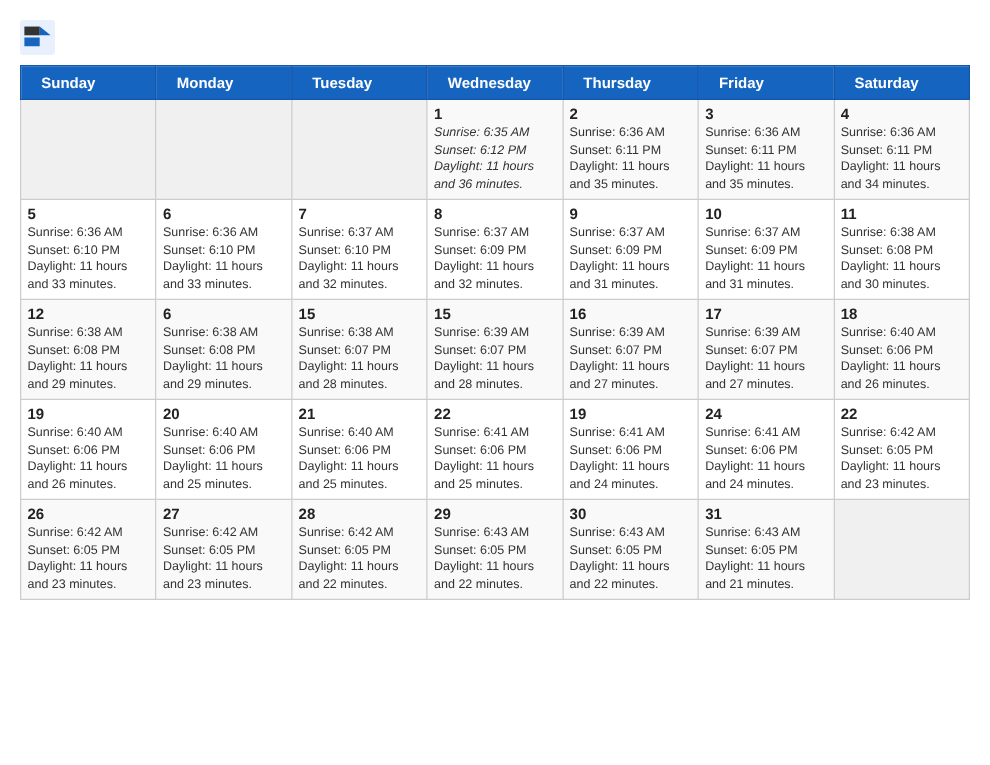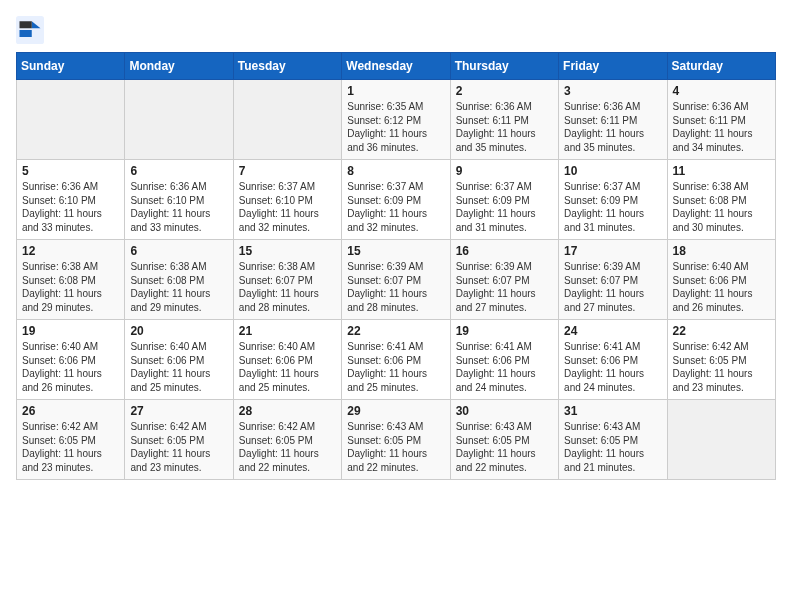--- a/index.html
+++ b/index.html
@@ -48,21 +48,21 @@
       font-weight: normal;
     }
     table {
       width: 100%;
       border-collapse: collapse;
       font-size: 11px;
     }
     thead tr th {
       background: #1565c0;
       color: #fff;
-      padding: 6px 4px;
+      padding: 6px 16px;
       text-align: left;
       font-size: 12px;
       font-weight: bold;
       border: 1px solid #1555aa;
     }
     tbody tr td {
       border: 1px solid #ccc;
       vertical-align: top;
       padding: 4px 5px;
       width: 14.28%;
@@ -125,21 +125,21 @@
         <th>Saturday</th>
       </tr>
   </thead>
   <tbody>
       <tr>
         <td class="empty-cell"></td>
         <td class="empty-cell"></td>
         <td class="empty-cell"></td>
         <td>
           <span class="day-num">1</span>
-          <div class="day-info" style="white-space: pre-wrap;">Sunrise: 6:35 AM
+          <div class="day-info" style="white-space: pre-wrap; font-style: italic;">Sunrise: 6:35 AM
 Sunset: 6:12 PM
 Daylight: 11 hours
 and 36 minutes.</div>
         </td>
         <td>
           <span class="day-num">2</span>
           <div class="day-info" style="white-space: pre-wrap;">Sunrise: 6:36 AM
 Sunset: 6:11 PM
 Daylight: 11 hours
 and 35 minutes.</div>

